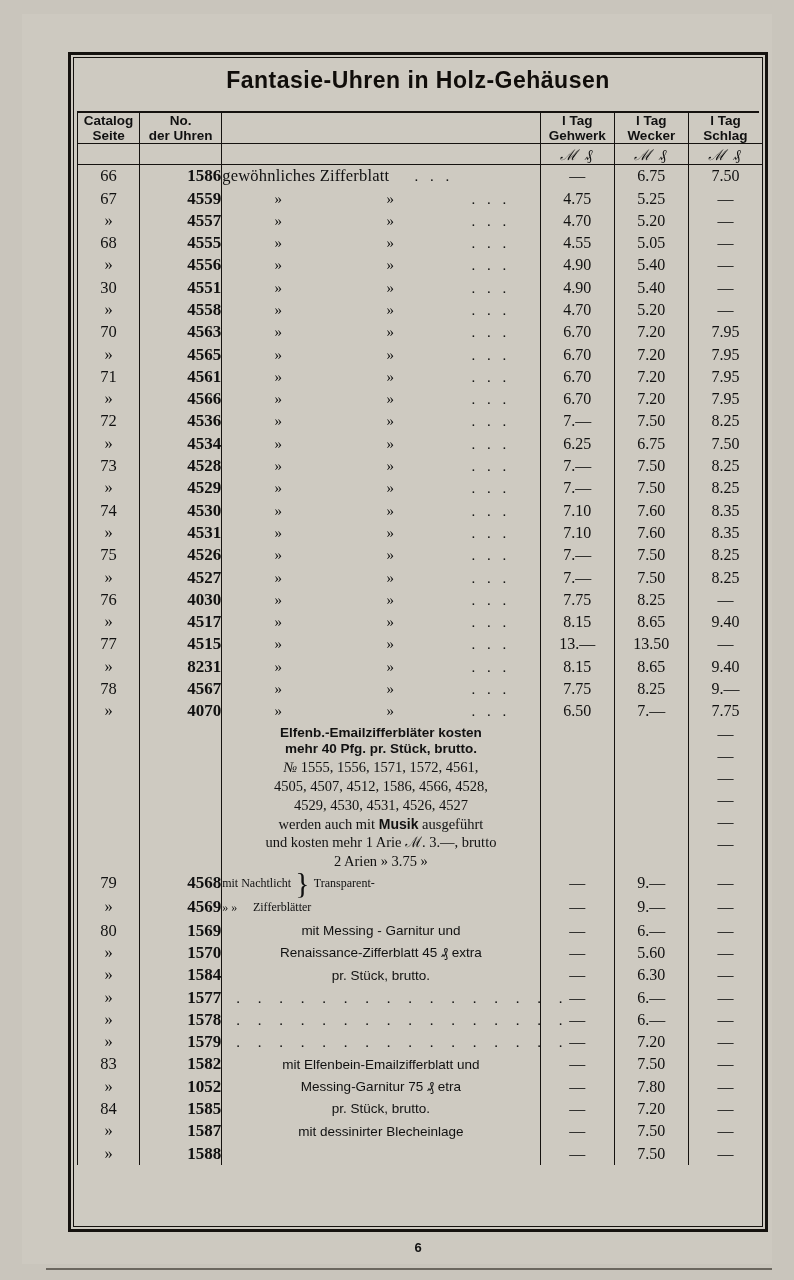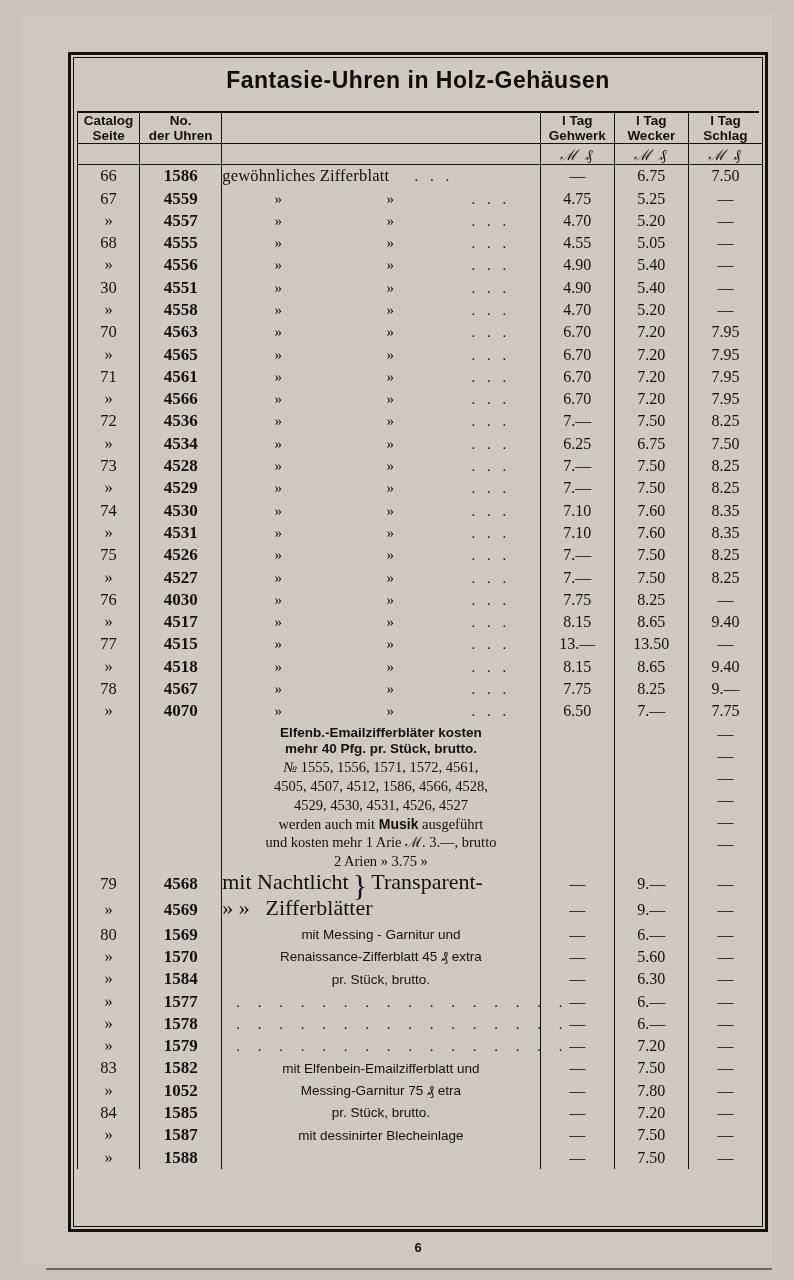--- a/index.html
+++ b/index.html
@@ -111,21 +111,21 @@
     height: 22.3px;
     line-height: 22.3px;
   }
   td.c-seite {
     font-size: 16.5px;
     text-align: center;
   }
   td.c-nr {
     font-size: 17px;
     font-weight: bold;
-    text-align: center;
+    text-align: right;
     font-family: "Liberation Serif", serif;
   }
   td.c-price {
     font-size: 16px;
     text-align: center;
   }
   td.c-desc {
     font-size: 16.5px;
     padding-left: 10px;
     white-space: nowrap;
@@ -183,21 +183,21 @@
   .grp-sans {
     font-family: "Liberation Sans", sans-serif;
     font-size: 13.5px;
   }
   .brace {
     display: inline-block;
     font-size: 30px;
     line-height: 0.8;
     vertical-align: middle;
   }
-  .big { font-size: 22px; margin-top: 40px; }
+  .big { font-size: 12px; margin-top: 40px; }
 
   .dotline {
     letter-spacing: 7px;
     font-size: 15px;
     padding-left: 14px;
   }
 
   .pagenum {
     position: absolute;
     left: 0; right: 0;
@@ -441,21 +441,21 @@
             <tr>
               <td class="c-seite">77</td>
               <td class="c-nr">4515</td>
               <td class="c-desc"><span class="dq ditto">»</span><span class="dq2 ditto">»</span><span class="dots"> . . .</span></td>
               <td class="c-price">13.—</td>
               <td class="c-price">13.50</td>
               <td class="c-price">—</td>
             </tr>
             <tr>
               <td class="c-seite">»</td>
-              <td class="c-nr">4518</td>
+              <td class="c-nr">8231</td>
               <td class="c-desc"><span class="dq ditto">»</span><span class="dq2 ditto">»</span><span class="dots"> . . .</span></td>
               <td class="c-price">8.15</td>
               <td class="c-price">8.65</td>
               <td class="c-price">9.40</td>
             </tr>
             <tr>
               <td class="c-seite">78</td>
               <td class="c-nr">4567</td>
               <td class="c-desc"><span class="dq ditto">»</span><span class="dq2 ditto">»</span><span class="dots"> . . .</span></td>
               <td class="c-price">7.75</td>

